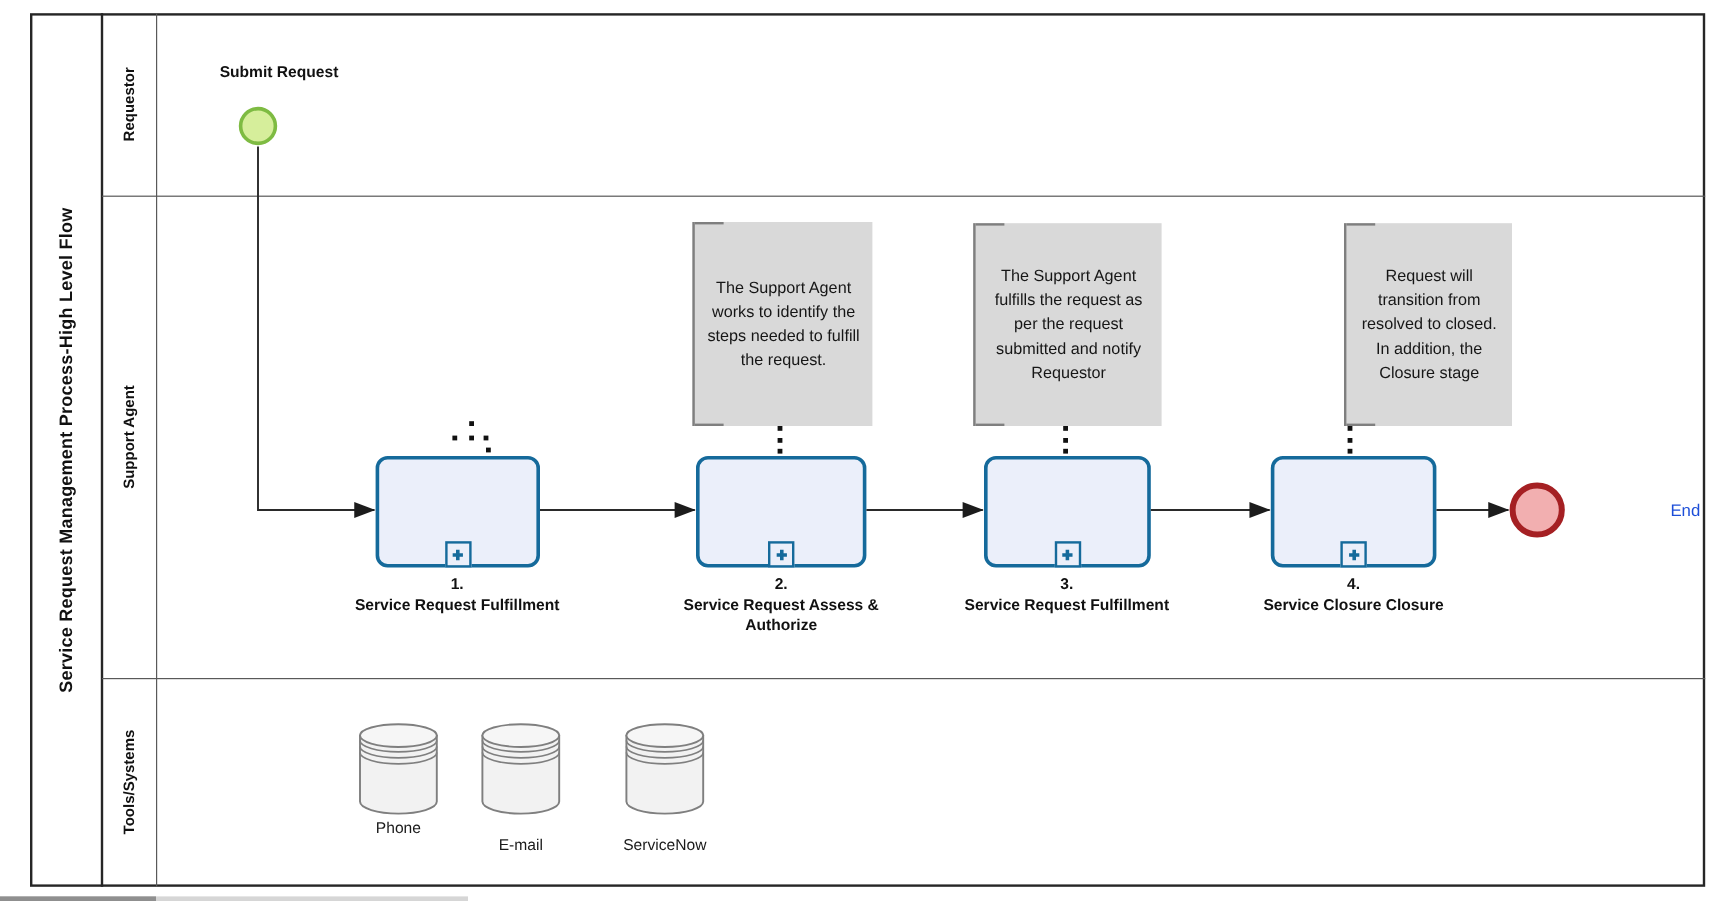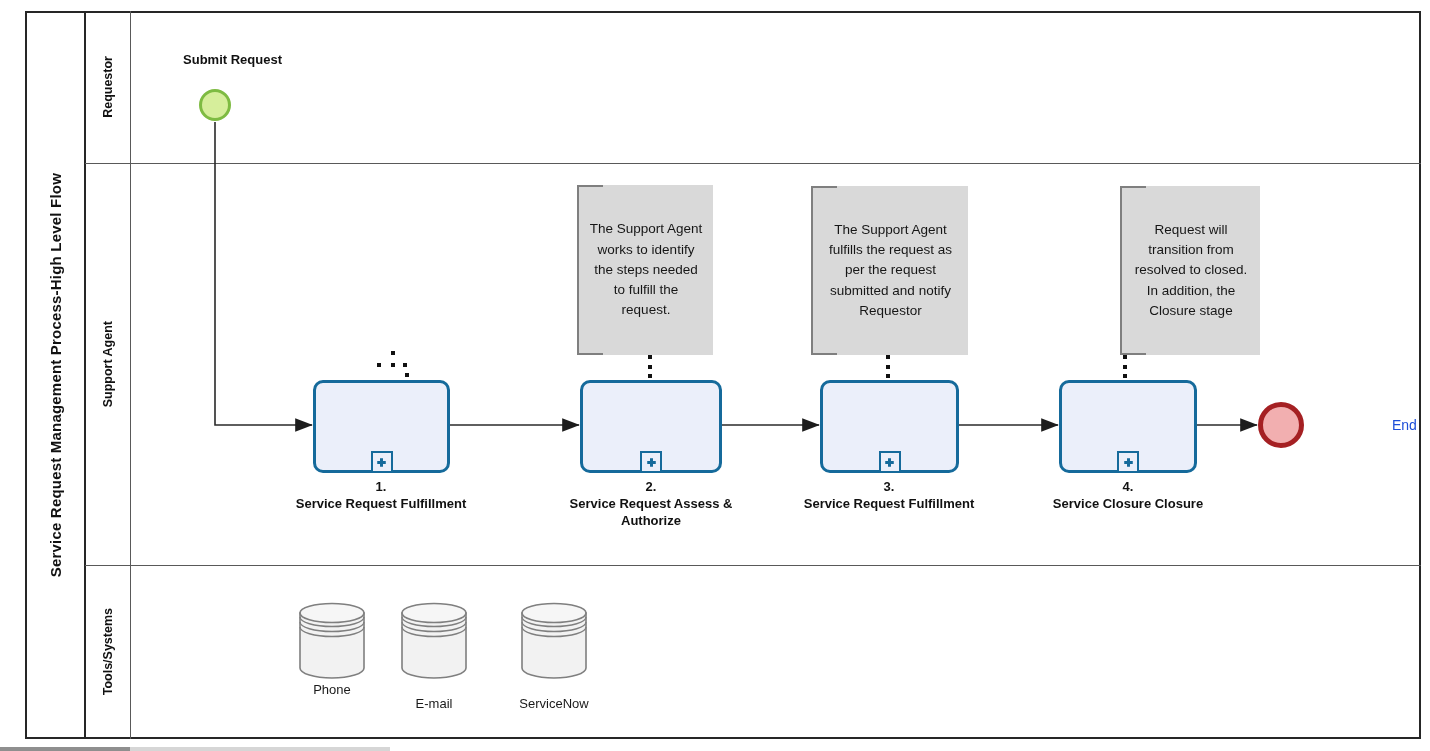--- a/index.html
+++ b/index.html
@@ -72,21 +72,21 @@
   <div class="abs lane-label-cell" style="top:11px;height:152px;">
     <span class="vtext">Requestor</span>
   </div>
   <div class="abs lane-label-cell" style="top:163px;height:402px;">
     <span class="vtext">Support Agent</span>
   </div>
   <div class="abs lane-label-cell" style="top:565px;height:174px;">
     <span class="vtext">Tools/Systems</span>
   </div>
 
-  <div class="abs annotation" style="left:577px;top:185px;width:136px;height:170px;">
+  <div class="abs annotation" style="left:577px;top:185px;width:150px;height:170px;">
     <span>The Support Agent works to identify the steps needed to fulfill the request.</span>
   </div>
   <div class="abs annotation" style="left:811px;top:186px;width:157px;height:169px;justify-content:center;">
     <span>The Support Agent fulfills the request as per the request submitted and notify Requestor</span>
   </div>
   <div class="abs annotation" style="left:1084px;top:186px;width:140px;height:169px;margin-left:36px;">
     <span>Request will transition from resolved to closed. In addition, the Closure stage</span>
   </div>
 
   <div class="abs task" style="left:313px;width:137px;">

